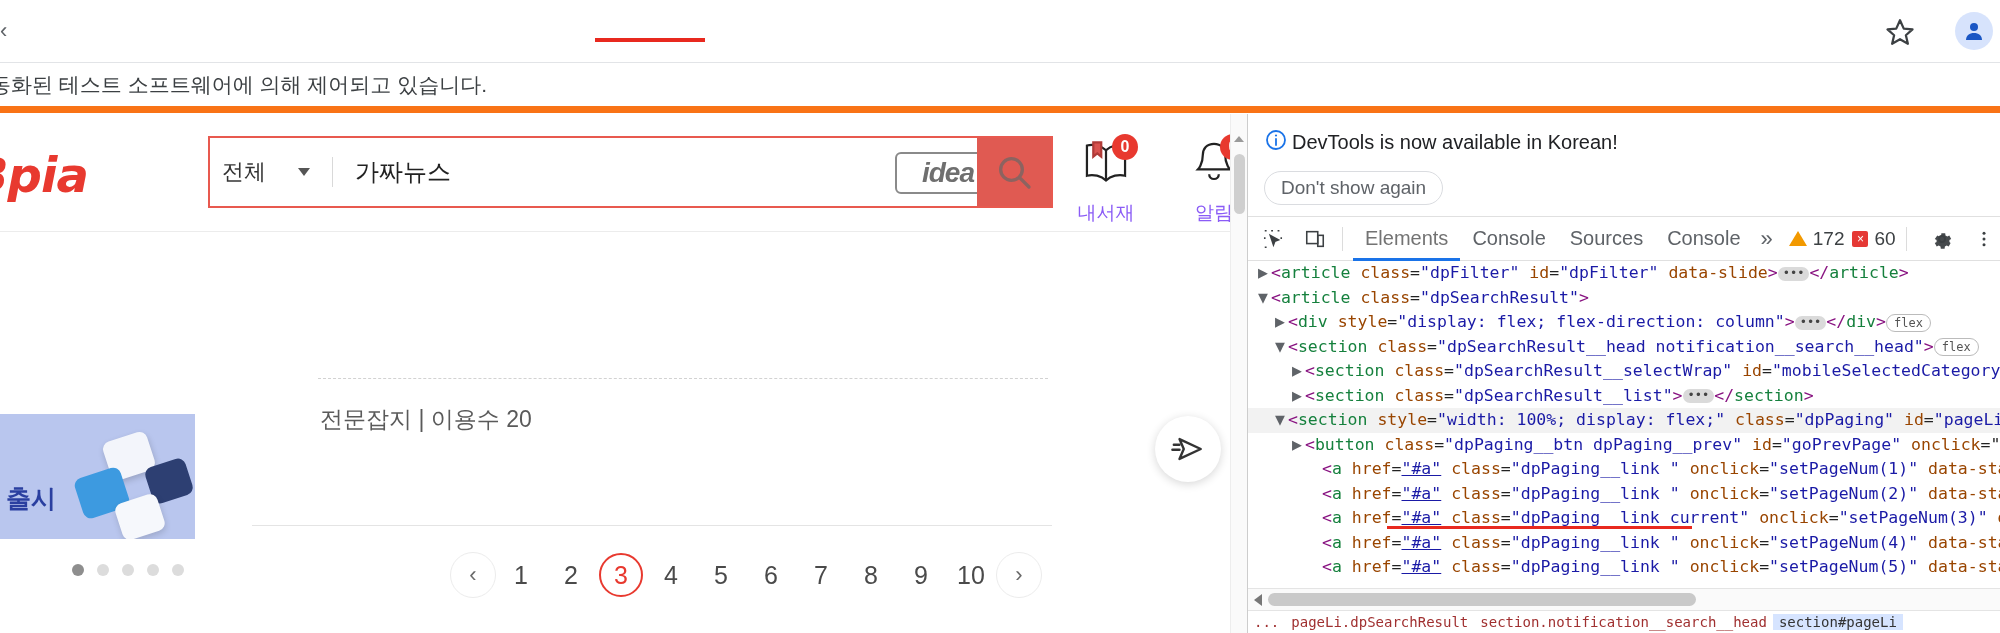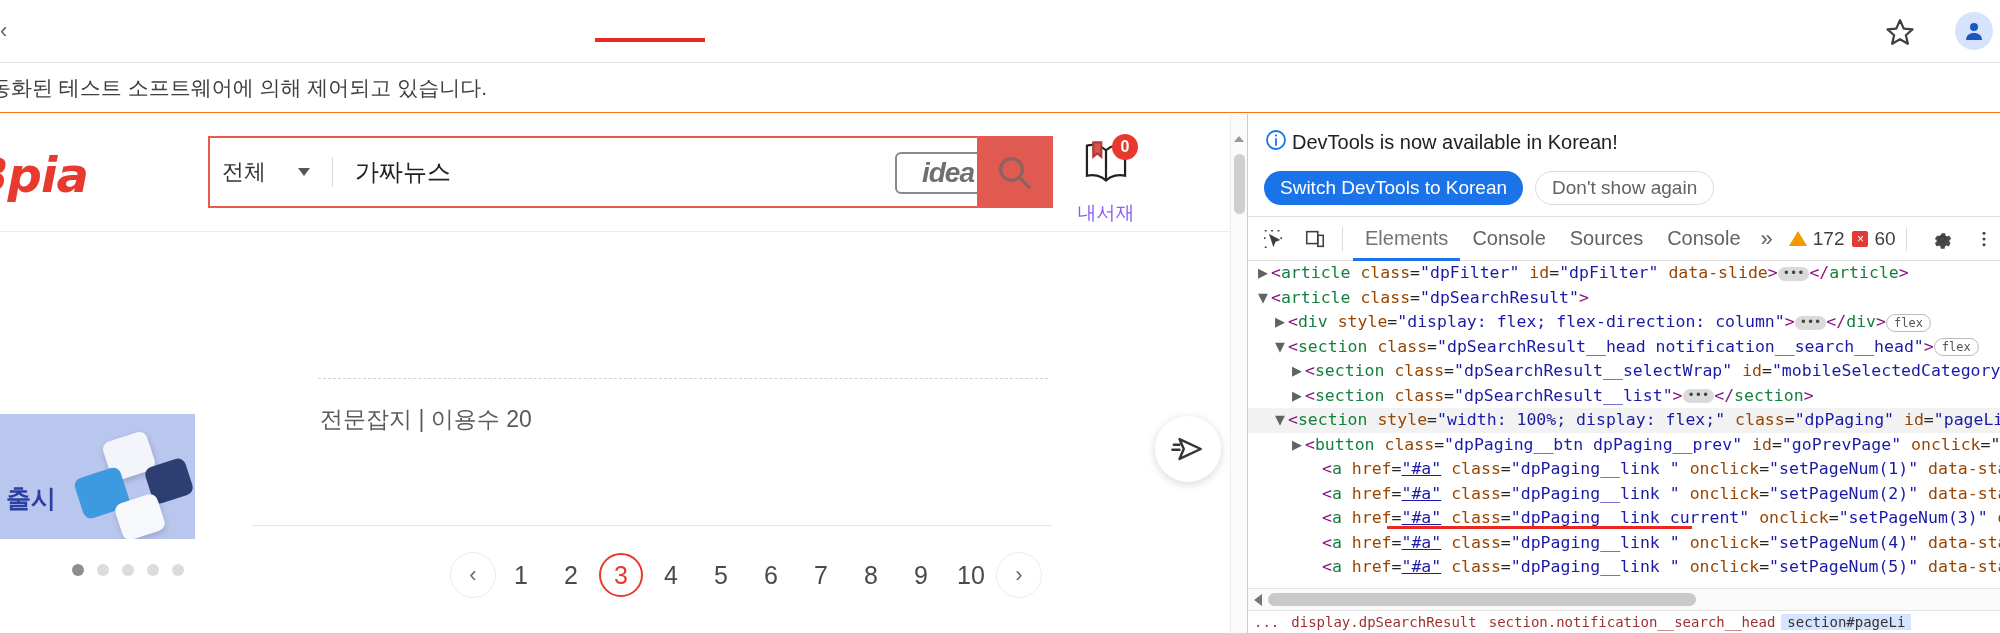--- a/index.html
+++ b/index.html
@@ -60,21 +60,21 @@
   .toolbar-divider {
     position: absolute; left: 0; top: 62px; width: 2000px; height: 1px;
     background: #e2e4e7;
   }
 
   
   .automation-bar {
     position: absolute; left: 0; top: 63px; width: 2000px; height: 50px;
     background: #ffffff;
     display: flex; align-items: center;
-    border-bottom: 1px solid #f97316;
+    border-bottom: 7px solid #f97316;
   }
   .automation-bar .msg {
     font-size: 21px; color: #3c4043; white-space: nowrap;
     margin-left: -10px;
   }
 
   
   .page-viewport {
     position: absolute; left: 0; top: 114px; width: 1247px; height: 519px;
     background: #ffffff; overflow: hidden;
@@ -381,20 +381,30 @@
         <div class="hdr-icon">
           <span class="glyph">
             <svg width="54" height="48" viewBox="0 0 34 30" fill="none" stroke="#222" stroke-width="1.4">
               <path d="M17 7c-3-3-8-4-12-3v19c4-1 9 0 12 3 3-3 8-4 12-3V4c-4-1-9 0-12 3z"></path>
               <line x1="17" y1="7" x2="17" y2="26"></line>
               <path d="M9 2h5v9l-2.5-2L9 11z" fill="#d9534f" stroke="#b03b38"></path>
             </svg>
           </span>
           <span class="hdr-badge">0</span>
           <span class="label">내서재</span>
+        </div>
+        <div class="hdr-icon">
+          <span class="glyph">
+            <svg width="50" height="48" viewBox="0 0 30 30" fill="none" stroke="#222" stroke-width="1.4">
+              <path d="M15 3c-4.5 0-7 3-7 7 0 6-3 9-3 9h20s-3-3-3-9c0-4-2.5-7-7-7z"></path>
+              <path d="M12 22a3 3 0 0 0 6 0"></path>
+            </svg>
+          </span>
+          <span class="hdr-badge">0</span>
+          <span class="label">알림</span>
         </div>
       </div>
     </div>
 
     <div class="dotted-top"></div>
     <div class="result-meta">전문잡지 | 이용수 20</div>
     <div class="content-hr"></div>
 
     <div class="promo-banner">
 
@@ -449,21 +459,20 @@
         <span>
           <svg width="24" height="24" viewBox="0 0 24 24" fill="none" stroke="#1a73e8" stroke-width="1.8">
             <circle cx="12" cy="12" r="9"></circle>
             <line x1="12" y1="11" x2="12" y2="17" stroke-linecap="round"></line>
             <circle cx="12" cy="7.5" r="1.1" fill="#1a73e8" stroke="none"></circle>
           </svg>
         </span>
         <span class="txt">DevTools is now available in Korean!</span>
       </div>
       <div class="row2">
-        <div class="dt-btn primary">Switch DevTools to Korean</div>
         <div class="dt-btn ghost">Don't show again</div>
       </div>
     </div>
 
     <div class="dt-tabbar">
       <div class="dt-tool-icon">
         <svg width="22" height="22" viewBox="0 0 24 24" fill="none" stroke="#3c4043" stroke-width="1.7">
           <path d="M3 3h4M10 3h4M17 3h4M3 21h4M3 10v4M21 10v4" stroke-dasharray="2 2"></path>
           <path d="M9 8l9 5-4 1.5-1.5 4z" fill="#3c4043"></path>
         </svg>
@@ -523,18 +532,18 @@
         <div class="dom-line" style="padding-left: 61px;"><span class="tri"> </span><span class="punc">&lt;</span><span class="tag">a</span><span class="plain"> </span><span class="attr">href</span><span class="plain">=</span><span class="val" style="text-decoration: underline;">"#a"</span><span class="plain"> </span><span class="attr">class</span><span class="plain">=</span><span class="val">"dpPaging__link "</span><span class="plain"> </span><span class="attr">onclick</span><span class="plain">=</span><span class="val">"setPageNum(5)"</span><span class="plain"> </span><span class="attr">data-stat</span></div>
       </div>
 
     <div class="dt-hscroll">
       <div class="left-arrow"></div>
       <div class="thumb"></div>
     </div>
 
     <div class="dt-breadcrumb" id="dt-breadcrumb">
         <span class="crumb">...</span>
-        <span class="crumb">display.dpSearchResult</span>
+        <span class="crumb">pageLi.dpSearchResult</span>
         <span class="crumb">section.notification__search__head</span>
         <span class="crumb sel">section#pageLi</span>
       </div>
   </div>
 </div>
 
 </body></html>

